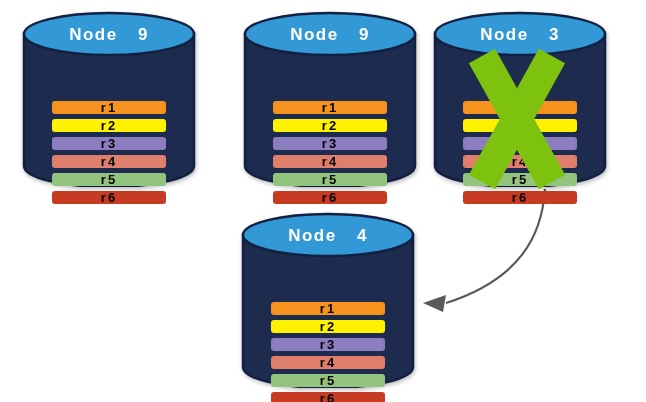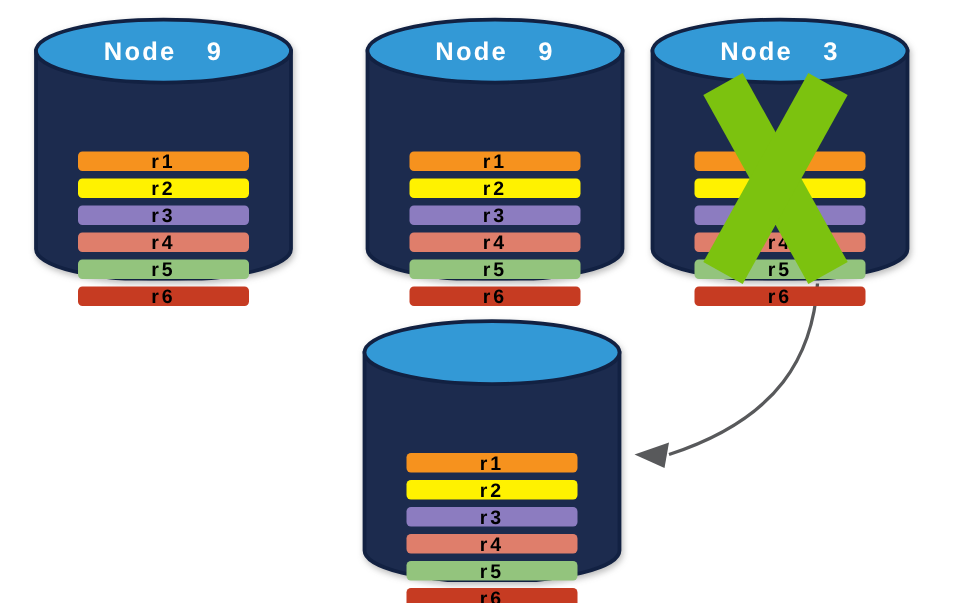--- a/index.html
+++ b/index.html
@@ -91,20 +91,21 @@
       <line x1="15" y1="5" x2="85" y2="131"></line>
       <line x1="85" y1="5" x2="15" y2="131"></line>
     </svg>
   </div>
 
   <div class="node" style="left:240px;top:212px;">
     <svg class="cyl" width="176" height="176" viewBox="0 0 176 176">
       <path class="cyl-body" d="M3 23 L3 155 A85 21 0 0 0 173 155 L173 23 Z"></path>
       <ellipse class="cyl-top" cx="88" cy="23" rx="85" ry="21"></ellipse>
     </svg>
+    <div class="node-title">Node 4</div>
     <div class="bars">
       <div class="bar" style="background-color: rgb(246, 146, 30);">r1</div>
       <div class="bar" style="background-color: rgb(255, 242, 0);">r2</div>
       <div class="bar" style="background-color: rgb(140, 124, 192);">r3</div>
       <div class="bar" style="background-color: rgb(223, 126, 107);">r4</div>
       <div class="bar" style="background-color: rgb(147, 196, 125);">r5</div>
       <div class="bar" style="background-color: rgb(198, 59, 34);">r6</div>
     </div>
   </div>
 

